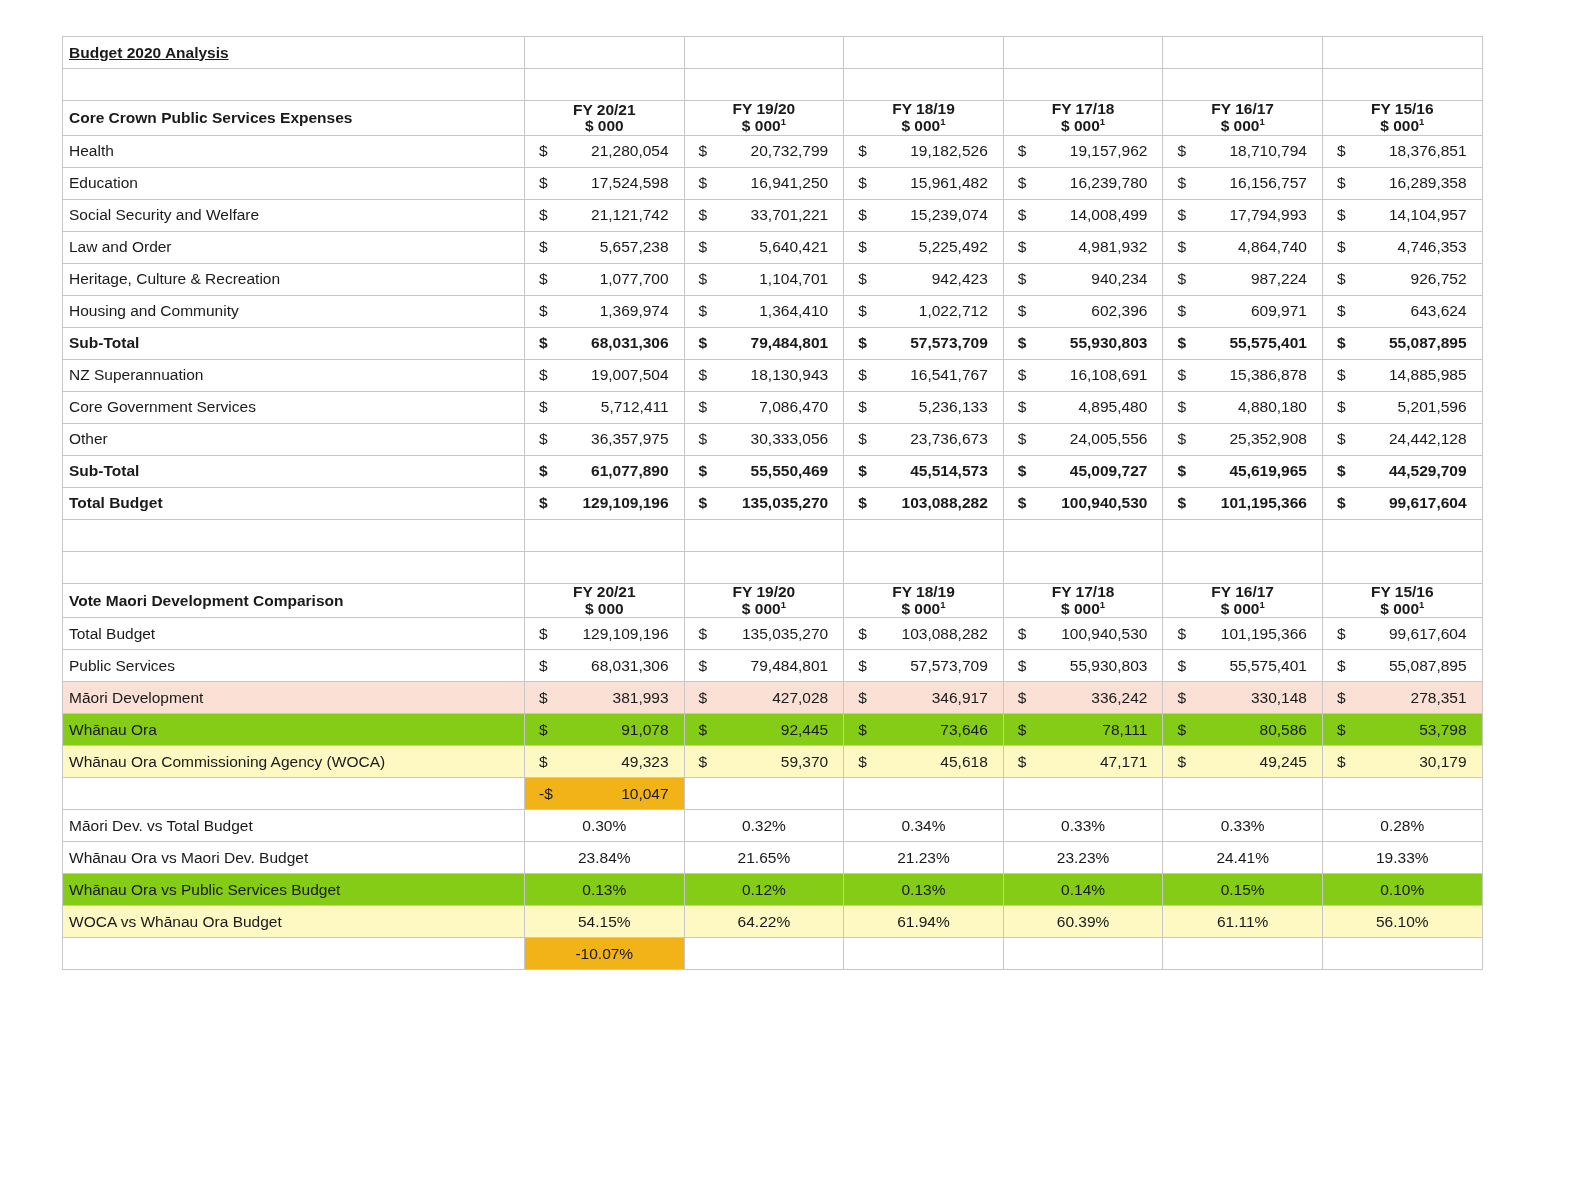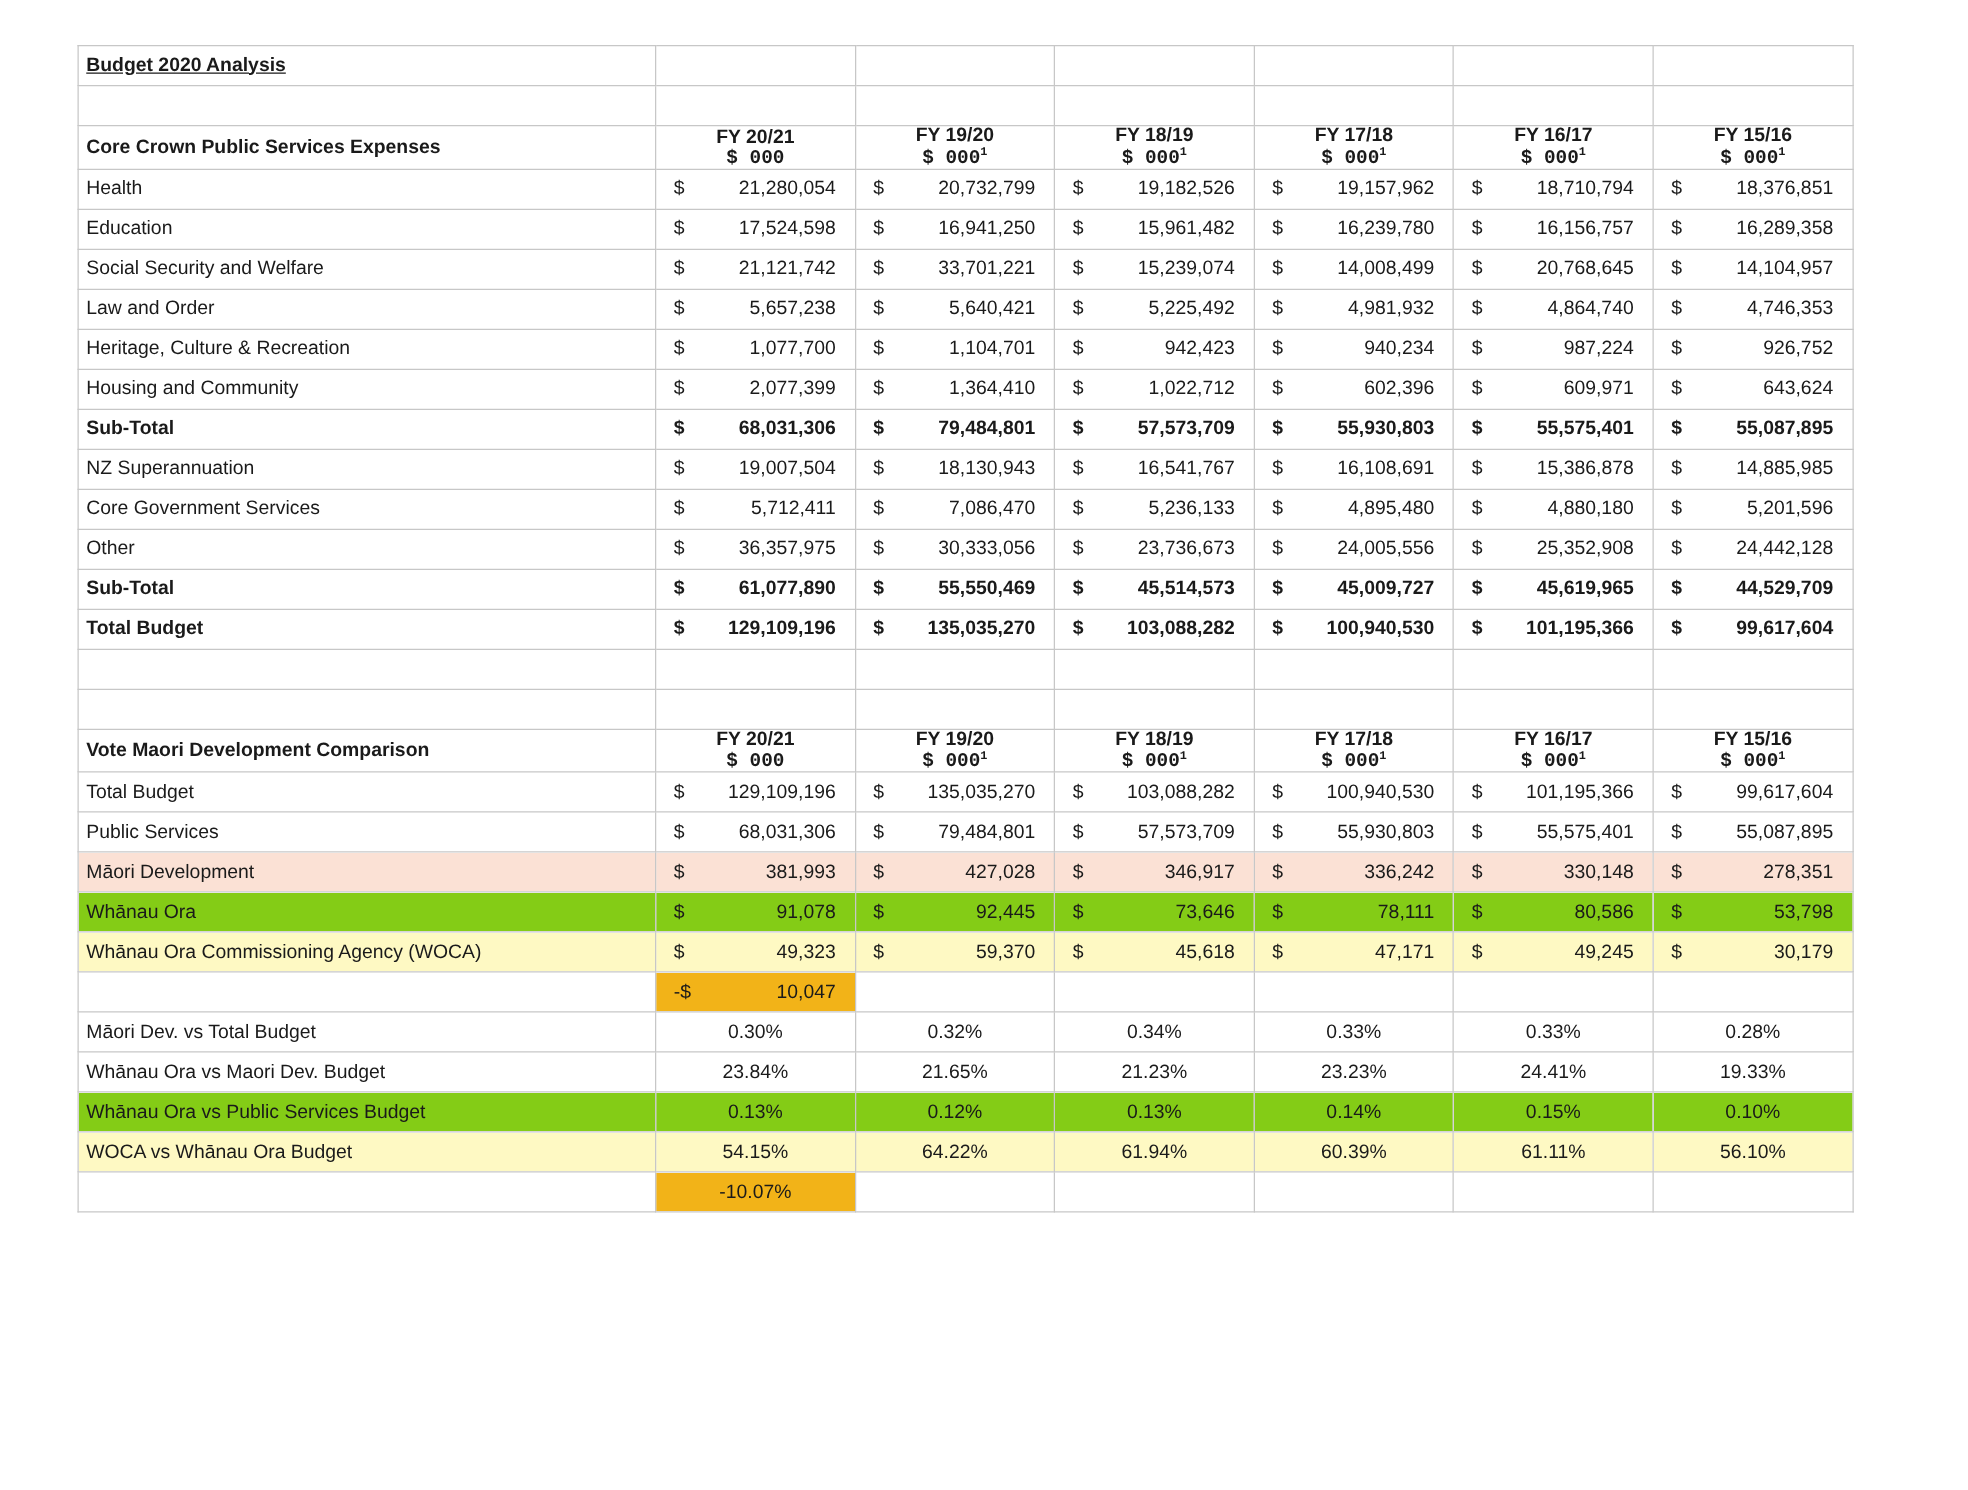--- a/index.html
+++ b/index.html
@@ -62,21 +62,21 @@
   .money .sym { flex: 0 0 auto; }
   .money .val { flex: 1 1 auto; text-align: right; }
 
   .hdr-cell {
     text-align: center;
     line-height: 1.05;
     font-weight: bold;
     padding: 2px 4px;
   }
   .hdr-cell .l1 { display: block; }
-  .hdr-cell .l2 { display: block; font-family: Liberation Mono, monospace; }
+  .hdr-cell .l2 { display: block; }
   .hdr-cell sup { font-size: 9.5px; vertical-align: super; font-weight: bold; }
 
   .pink { background: #fbe1d5; }
   .yellow { background: #84cc16; }
   .blue { background: #fef9c3; }
   .orange { background: #f2b318; }
 
   .tall-hdr td { height: 62px; }
   .spacer td { height: 30px; border: 1px solid #c7c7c7; }
 </style>
@@ -240,21 +240,21 @@
           </td>
           <td class="money right">
             <div class="inner">
               <span class="sym">$</span>
               <span class="val">14,008,499</span>
             </div>
           </td>
           <td class="money right">
             <div class="inner">
               <span class="sym">$</span>
-              <span class="val">20,768,645</span>
+              <span class="val">17,794,993</span>
             </div>
           </td>
           <td class="money right">
             <div class="inner">
               <span class="sym">$</span>
               <span class="val">14,104,957</span>
             </div>
           </td>
         </tr>
         <tr>
@@ -333,21 +333,21 @@
               <span class="sym">$</span>
               <span class="val">926,752</span>
             </div>
           </td>
         </tr>
         <tr>
           <td class="lbl">Housing and Community</td>
           <td class="money right">
             <div class="inner">
               <span class="sym">$</span>
-              <span class="val">2,077,399</span>
+              <span class="val">1,369,974</span>
             </div>
           </td>
           <td class="money right">
             <div class="inner">
               <span class="sym">$</span>
               <span class="val">1,364,410</span>
             </div>
           </td>
           <td class="money right">
             <div class="inner">

